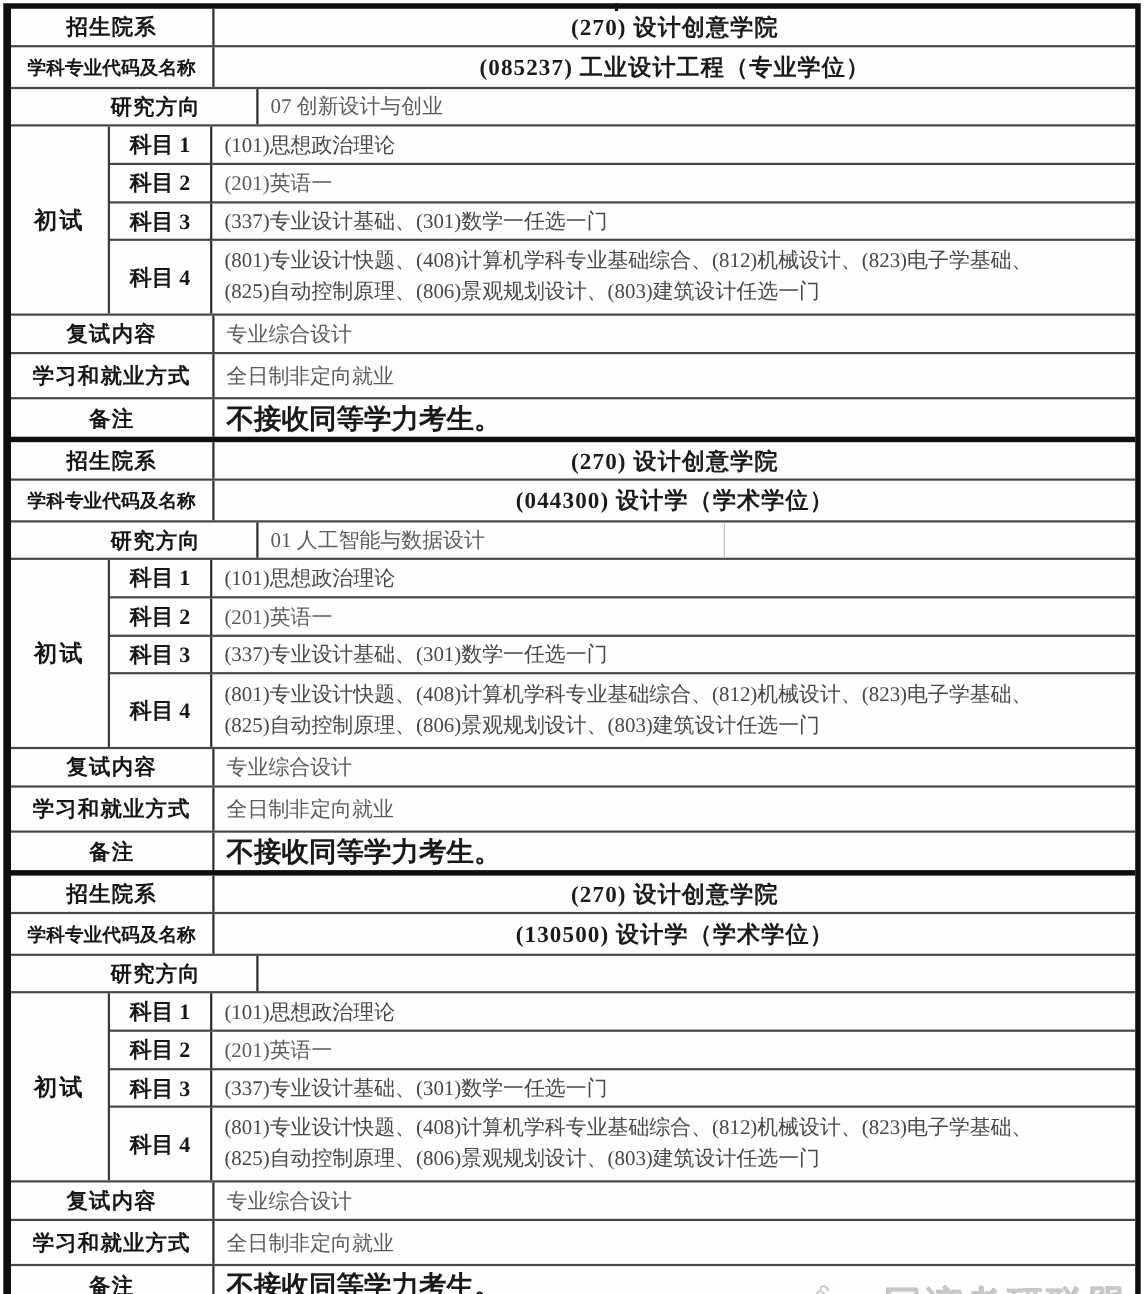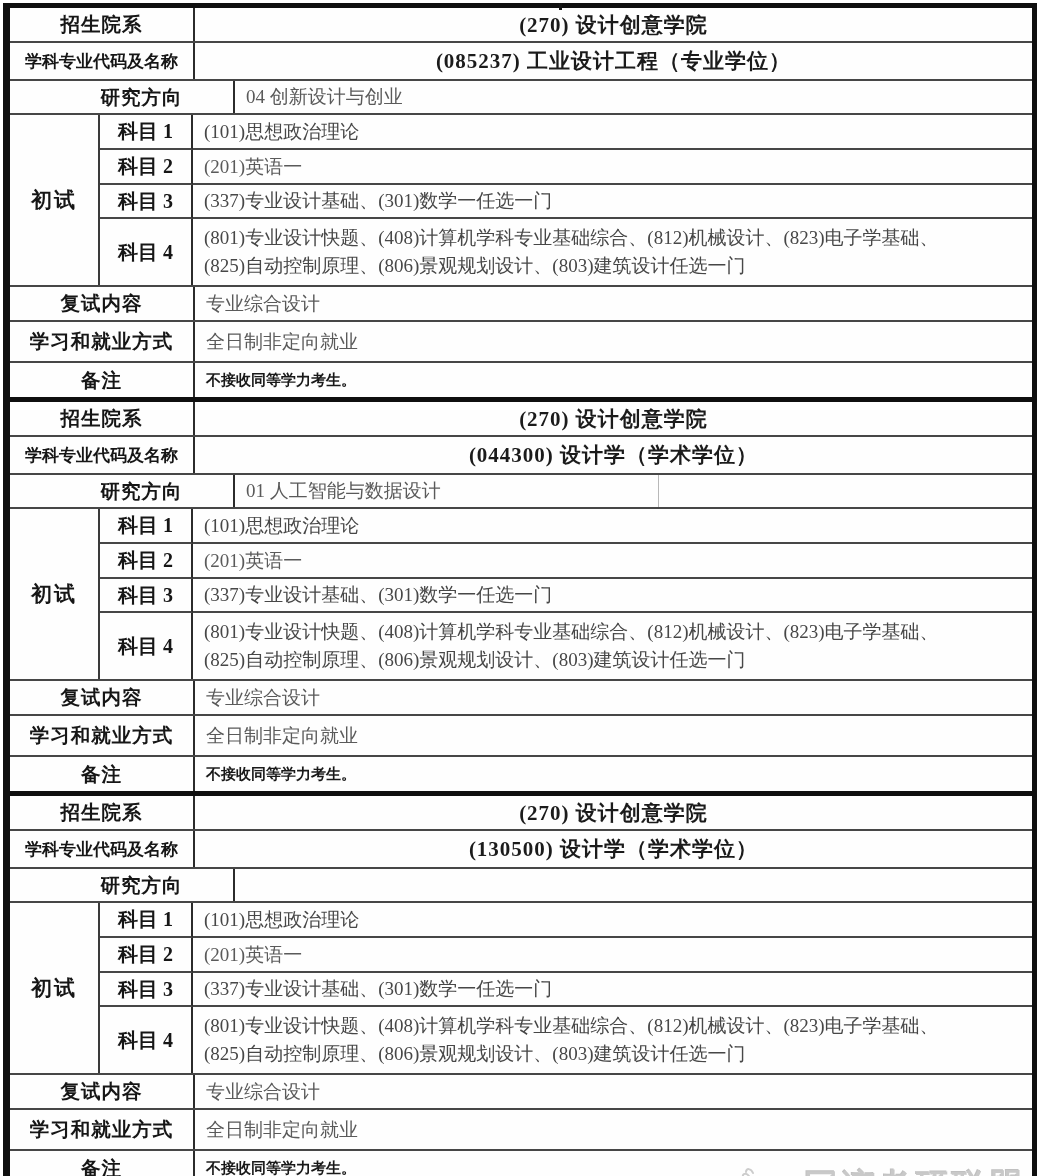--- a/index.html
+++ b/index.html
@@ -21,21 +21,21 @@
   .cell{box-sizing:border-box;display:flex;align-items:center;}
   .label{
     flex:0 0 185px;width:185px;justify-content:center;
     border-right:2px solid #2b2b2b;
     font-weight:700;font-size:19.5px;color:#161616;letter-spacing:1px;
   }
   .label.small{font-size:17px;letter-spacing:0;}
   .content{flex:1 1 auto;padding-left:11px;font-size:19px;color:#4a4a4a;}
   .content.center{justify-content:center;padding-left:0;font-weight:700;font-size:21px;color:#1b1b1b;letter-spacing:1px;}
   .content.light{color:#5a5a5a;}
-  .content.strong{font-weight:700;font-size:15px;color:#191919;}
+  .content.strong{font-weight:700;font-size:25px;color:#191919;}
 
   .h-dept{height:33px;}
   .h-major{height:36px;}
   .h-research{height:32px;padding-left:40px;}
   .h-retest{height:33px;}
   .h-study{height:39px;}
   .h-remark{height:34px;}
 
   
   .research-wrap{flex:1 1 auto;display:flex;padding:0;}
@@ -96,21 +96,21 @@
       <div class="cell label">招生院系</div>
       <div class="cell content center">(270) 设计创意学院</div>
     </div>
     <div class="row h-major">
       <div class="cell label small">学科专业代码及名称</div>
       <div class="cell content center">(085237) 工业设计工程（专业学位）</div>
     </div>
     <div class="row h-research">
       <div class="cell label">研究方向</div>
       <div class="research-wrap">
-        <div class="dir d2">04 创新设计与创业</div>
+        <div class="dir d2">07 创新设计与创业</div>
       </div>
     </div>
     <div class="exam-grid">
       <div class="exam-label">初试</div>
       <div class="sub-label" style="grid-row:1">科目 1</div>
       <div class="sub-val" style="grid-row:1">(101)思想政治理论</div>
       <div class="sub-label" style="grid-row:2">科目 2</div>
       <div class="sub-val light" style="grid-row:2">(201)英语一</div>
       <div class="sub-label" style="grid-row:3">科目 3</div>
       <div class="sub-val" style="grid-row:3">(337)专业设计基础、(301)数学一任选一门</div>

